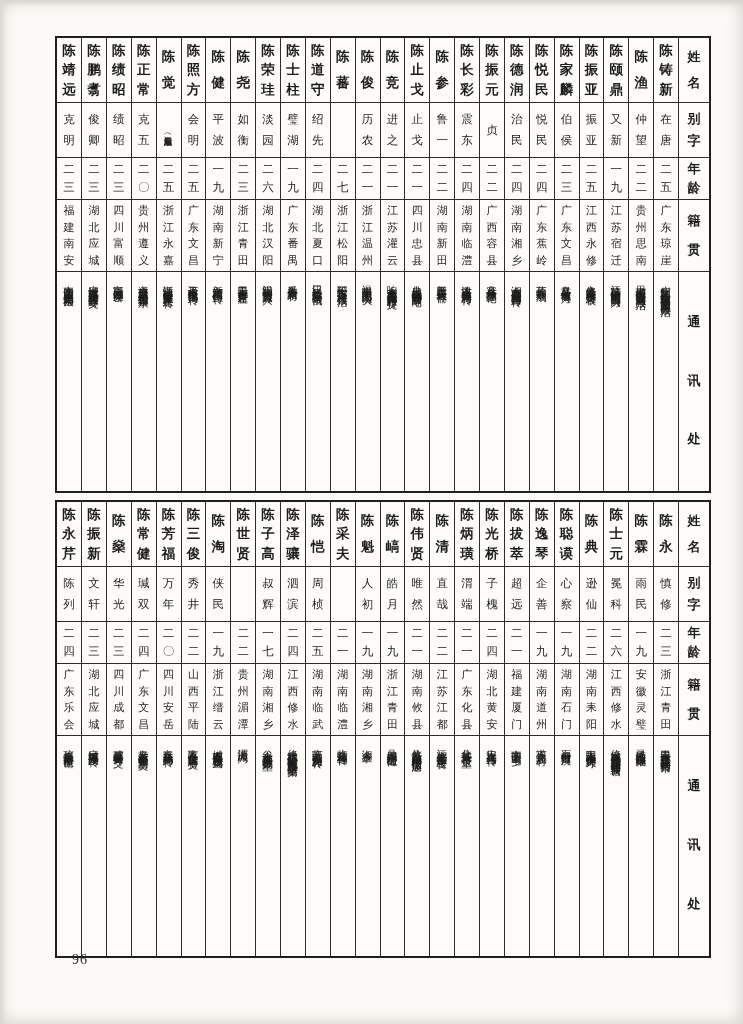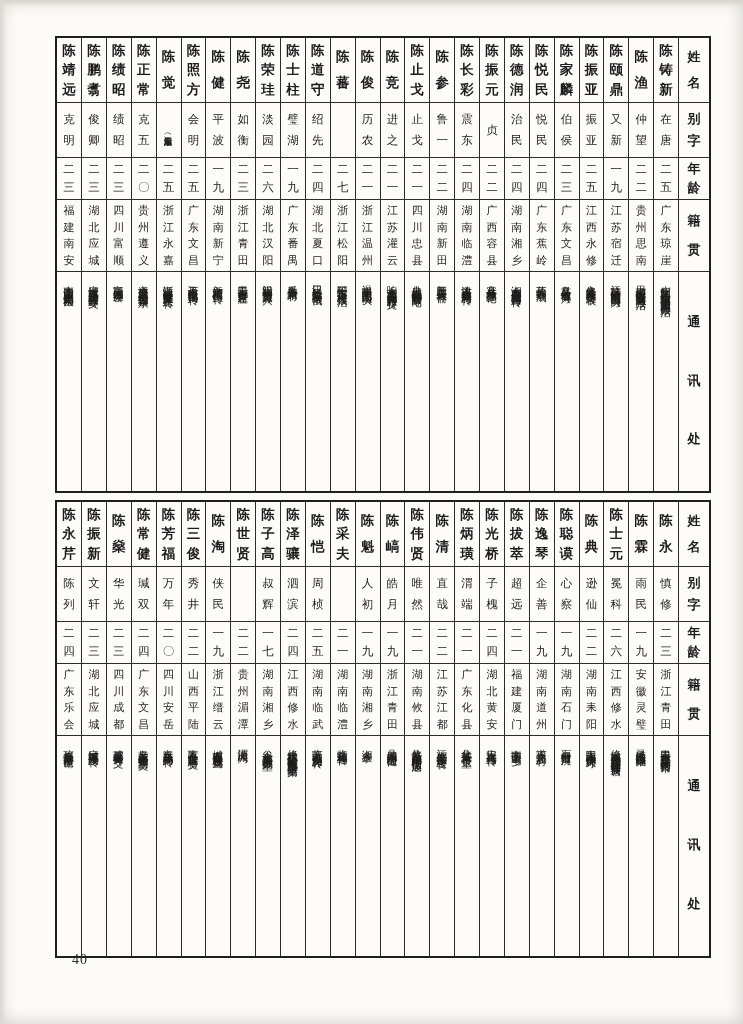--- a/index.html
+++ b/index.html
@@ -1277,13 +1277,13 @@
         <span class="char">东</span>
         <span class="char">乐</span>
         <span class="char">会</span>
       </div>
       <div class="cell r-addr">
         <div class="vtext">琼州乐会县市而能馆</div>
       </div>
     </div>
   </div>
 
-<div class="page-number">40</div>
+<div class="page-number">96</div>
 
 </body></html>

